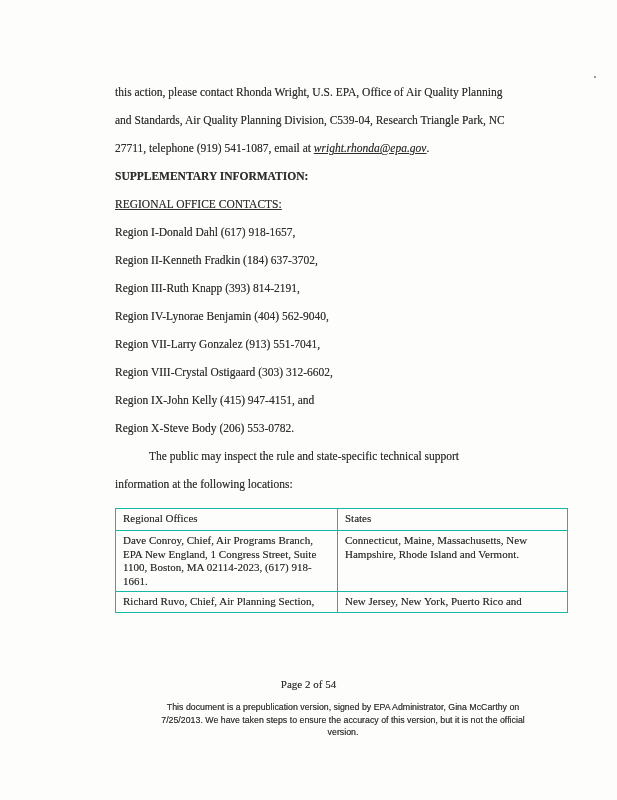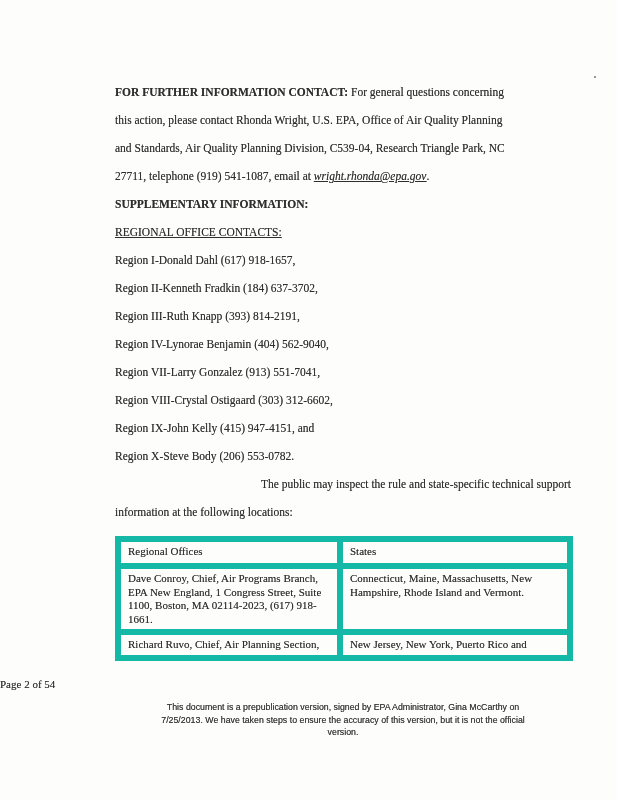--- a/index.html
+++ b/index.html
@@ -25,52 +25,52 @@
     font-size: 11.5px;
   }
   .line {
     height: 28px;
     line-height: 28px;
     white-space: nowrap;
   }
   .bold { font-weight: bold; }
   .italic { font-style: italic; text-decoration: underline; }
   .underline { text-decoration: underline; margin-top: 26px; }
-  .indent { padding-left: 34px; text-align: right; }
+  .indent { padding-left: 34px; }
 
   table.locations {
     margin-top: 10px;
     width: 452px;
     border-collapse: collapse;
     font-size: 11px;
     line-height: 13.5px;
     table-layout: fixed;
   }
   table.locations th, table.locations td {
-    border: 6px solid #14b8a6;
+    border: 1px solid #14b8a6;
     font-weight: normal;
     text-align: left;
     vertical-align: top;
     padding: 3px 7px;
   }
   table.locations th { height: 15px; }
   table.locations col.c1 { width: 222px; }
   table.locations col.c2 { width: 230px; }
   tr.cut td {
     height: 14px;
     overflow: hidden;
     white-space: nowrap;
   }
 
   .page-footer {
     position: absolute;
     top: 678px;
     left: 0;
     width: 617px;
-    text-align: left;
+    text-align: center;
     font-size: 11px;
   }
 
   .disclaimer {
     position: absolute;
     left: 113px;
     top: 701px;
     width: 460px;
     font-family: "Liberation Sans", sans-serif;
     font-size: 8.8px;
@@ -92,23 +92,20 @@
     border-radius: 50%;
   }
 </style>
 </head>
 <body>
 
 <div class="page">
 
   <div class="body-text">
 
-    <div class="line">
-      <span class="bold">FOR FURTHER INFORMATION CONTACT:</span><span> For general questions concerning</span>
-    </div>
     <div class="line">
       <span>this action, please contact Rhonda Wright, U.S. EPA, Office of Air Quality Planning</span>
     </div>
     <div class="line">
       <span>and Standards, Air Quality Planning Division, C539-04, Research Triangle Park, NC</span>
     </div>
     <div class="line">
       <span>27711, telephone (919) 541-1087, email at </span><span class="italic">wright.rhonda@epa.gov</span><span>.</span>
     </div>
 

